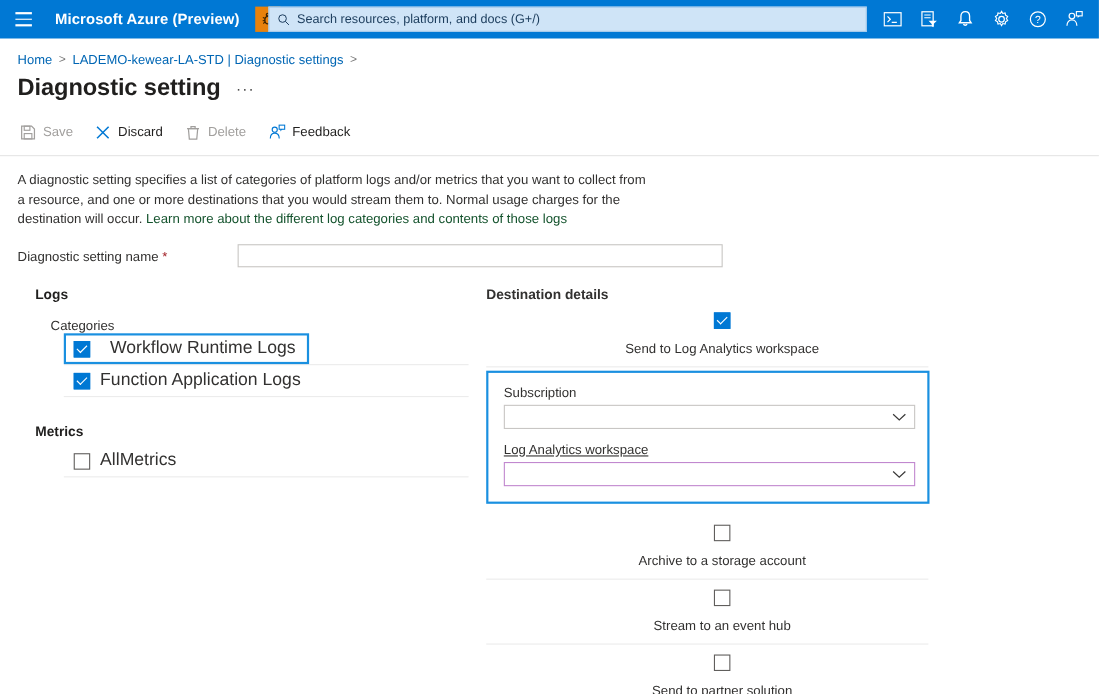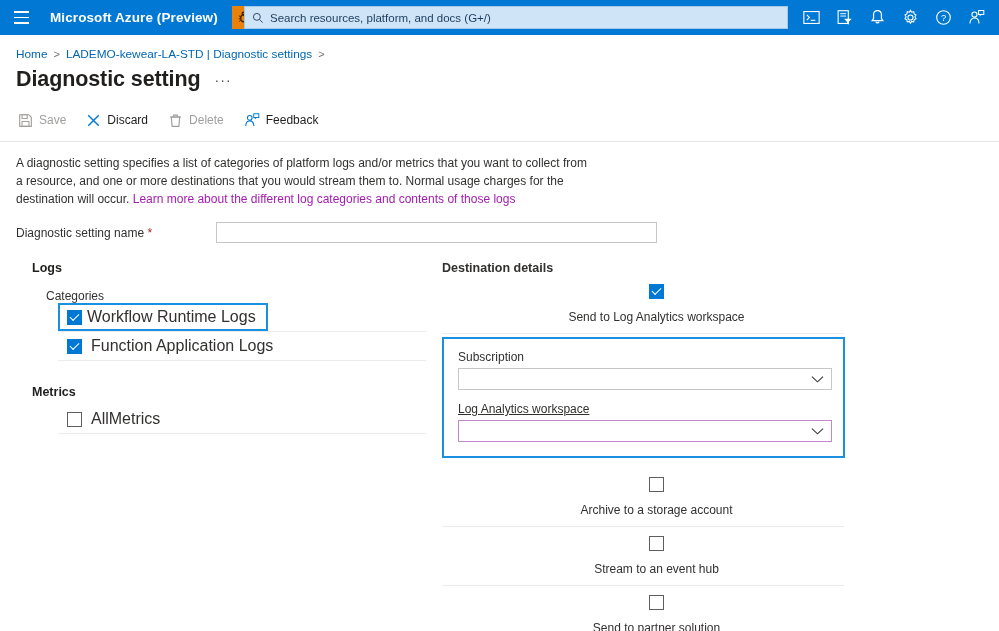--- a/index.html
+++ b/index.html
@@ -111,21 +111,21 @@
     width: 999px; height: 1px; background: #e5e5e5;
     margin-top: 9px;
   }
 
   
   .desc {
     margin: 12px 16px 0 16px;
     font-size: 12px; line-height: 1.5;
     max-width: 580px; color: #323130;
   }
-  .desc a { color: #a21caf; text-decoration: none; cursor: pointer; }
+  .desc a { color: #14532d; text-decoration: none; cursor: pointer; }
 
   
   .name-row {
     margin: 14px 0 0 16px;
     display: flex; align-items: center;
   }
   .name-label { font-size: 12px; width: 200px; }
   .req { color: #a4262c; }
   .name-input {
     width: 441px; height: 21px;
@@ -168,21 +168,21 @@
     transform: rotate(-45deg) translate(1px, -1px);
   }
 
   .cat-item {
     margin-left: 26px;
     display: flex; align-items: center;
   }
   .focus-box {
     border: 2px solid #1a90e0;
     padding: 3px 10px 3px 7px;
-    display: inline-flex; align-items: center; gap: 5px;
+    display: inline-flex; align-items: center; gap: 18px;
   }
   .plain-box {
     padding: 5px 12px 5px 9px;
     display: inline-flex; align-items: center; gap: 9px;
   }
   .divider {
     height: 1px; background: #ececec;
     width: 368px; margin-left: 26px;
   }
 

